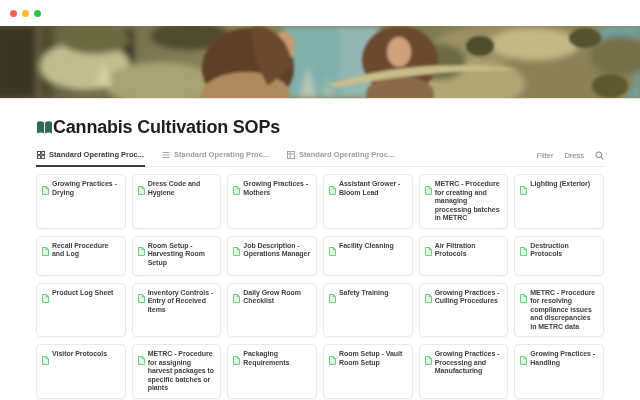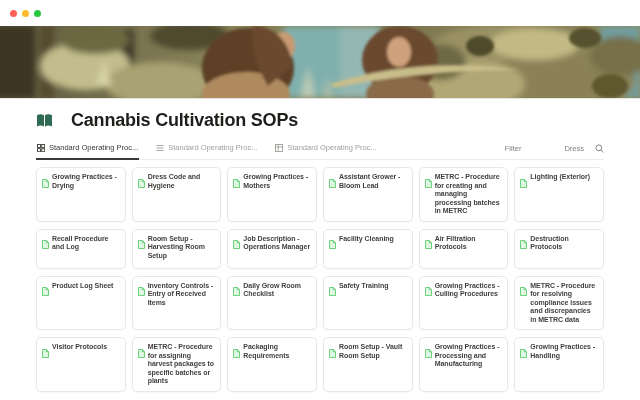--- a/index.html
+++ b/index.html
@@ -12,32 +12,32 @@
   .titlebar{height:26px;background:#ffffff;display:flex;align-items:center;padding-left:10px;gap:5px;}
   .dot{width:7px;height:7px;border-radius:50%;}
   .dot.red{background:#ff5f57;}
   .dot.yellow{background:#febc2e;}
   .dot.green{background:#28c840;}
   
   .cover{height:72px;overflow:hidden;line-height:0;border-bottom:1px solid #e8e6e1;}
   .cover svg{display:block;}
   
   .content{padding:0 36px;}
-  .page-header{display:flex;align-items:center;gap:18px;margin-top:10px;height:22px;}
+  .page-header{display:flex;align-items:center;gap:0;margin-top:17px;height:22px;}
   .page-icon{width:17px;height:15px;display:inline-block;}
   .page-title{font-size:18px;font-weight:700;color:#1f1e1b;letter-spacing:-0.2px;}
   
   .tabbar{display:flex;align-items:flex-end;margin-top:8px;border-bottom:1px solid #ececea;}
-  .tab{display:flex;align-items:center;gap:4px;font-size:7.5px;font-weight:400;
+  .tab{display:flex;align-items:center;gap:4px;font-size:7.5px;font-weight:700;
        color:#9e9d99;padding:4px 1px 6px 1px;margin-right:16px;border-bottom:2px solid transparent;
        margin-bottom:-1px;cursor:pointer;white-space:nowrap;}
   .tab.active{color:#3b3a36;border-bottom-color:#3b3a36;}
   .tab .vicon{width:8px;height:8px;flex:0 0 auto;}
   .toolbar{margin-left:auto;display:flex;align-items:center;gap:11px;padding-bottom:6px;}
-  .tool{font-size:7.5px;color:#82817d;cursor:pointer;margin-left:32px;}
+  .tool{font-size:7.5px;color:#82817d;cursor:pointer;}
   .search-btn{width:9px;height:9px;cursor:pointer;}
   
   .grid{margin-top:7px;display:grid;grid-template-columns:repeat(6,1fr);gap:7px 6px;}
   .card{
     background:#fff;border:1px solid #e9e8e5;border-radius:5px;
     box-shadow:0 1px 2px rgba(15,15,15,.04);
     padding:5px 5px;display:flex;align-items:flex-start;gap:3px;
     min-height:40px;box-sizing:border-box;cursor:pointer;
   }
   .card-icon{flex:0 0 auto;width:7px;height:9px;margin-top:0.5px;}

